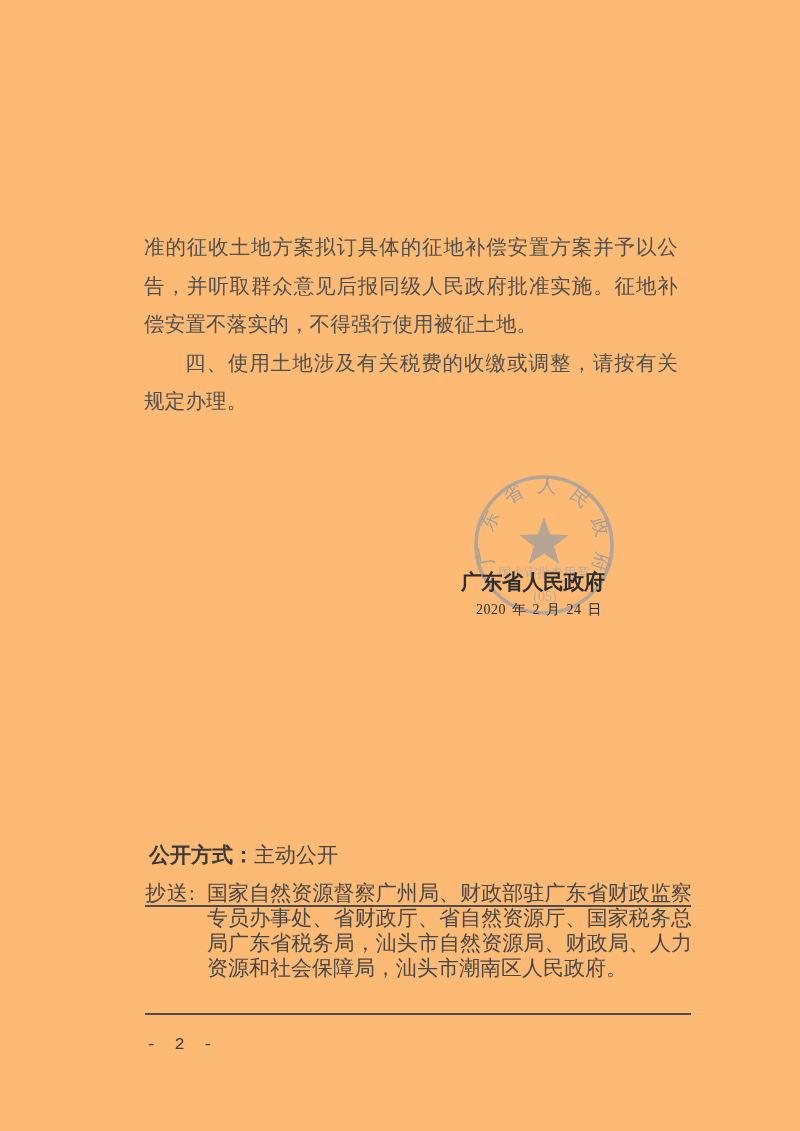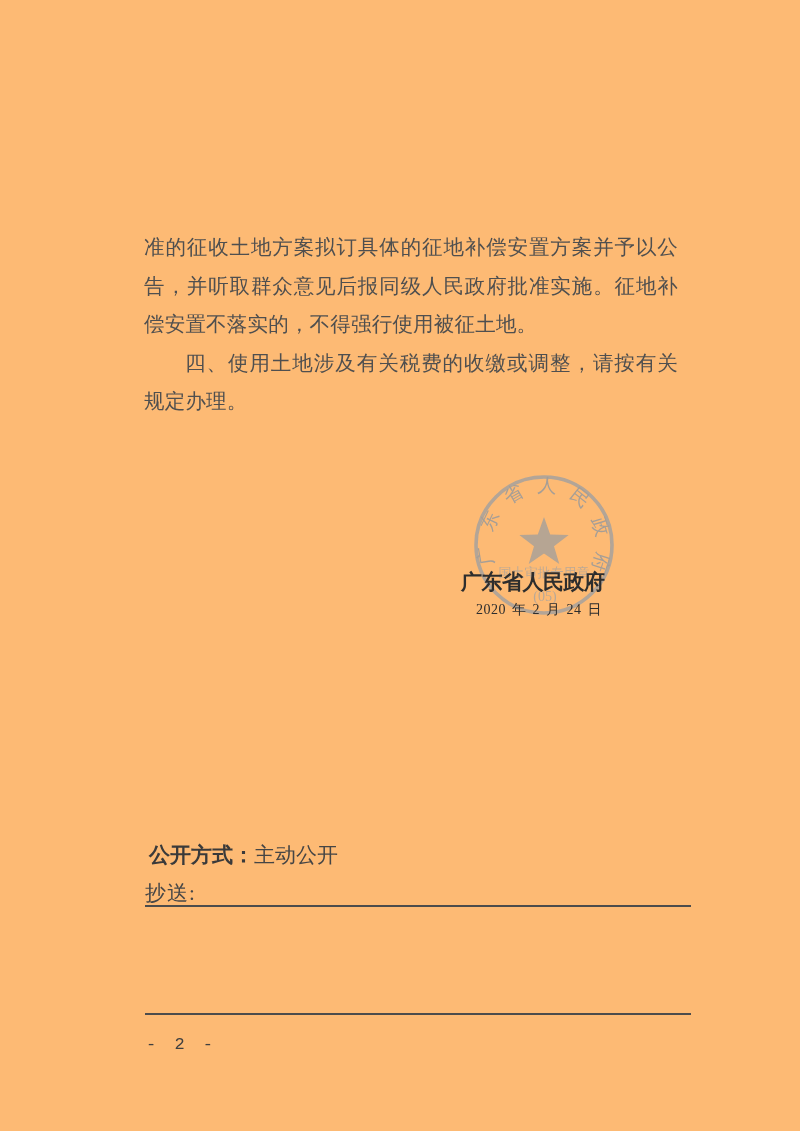--- a/index.html
+++ b/index.html
@@ -141,20 +141,21 @@
 
   <div class="publicity">
     <span class="label">公开方式：</span><span class="value">主动公开</span>
   </div>
 
   <div class="rule rule-top"></div>
 
   <div class="cc">
     <span class="cc-inner">
       <span class="cc-label">抄送:</span>
+      <span class="cc-text">国家自然资源督察广州局、财政部驻广东省财政监察专员办事处、省财政厅、省自然资源厅、国家税务总局广东省税务局，汕头市自然资源局、财政局、人力资源和社会保障局，汕头市潮南区人民政府。</span>
     </span>
   </div>
 
   <div class="rule rule-bottom"></div>
 
   <div class="page-number">- 2 -</div>
 
 </div>
 
 </body></html>

